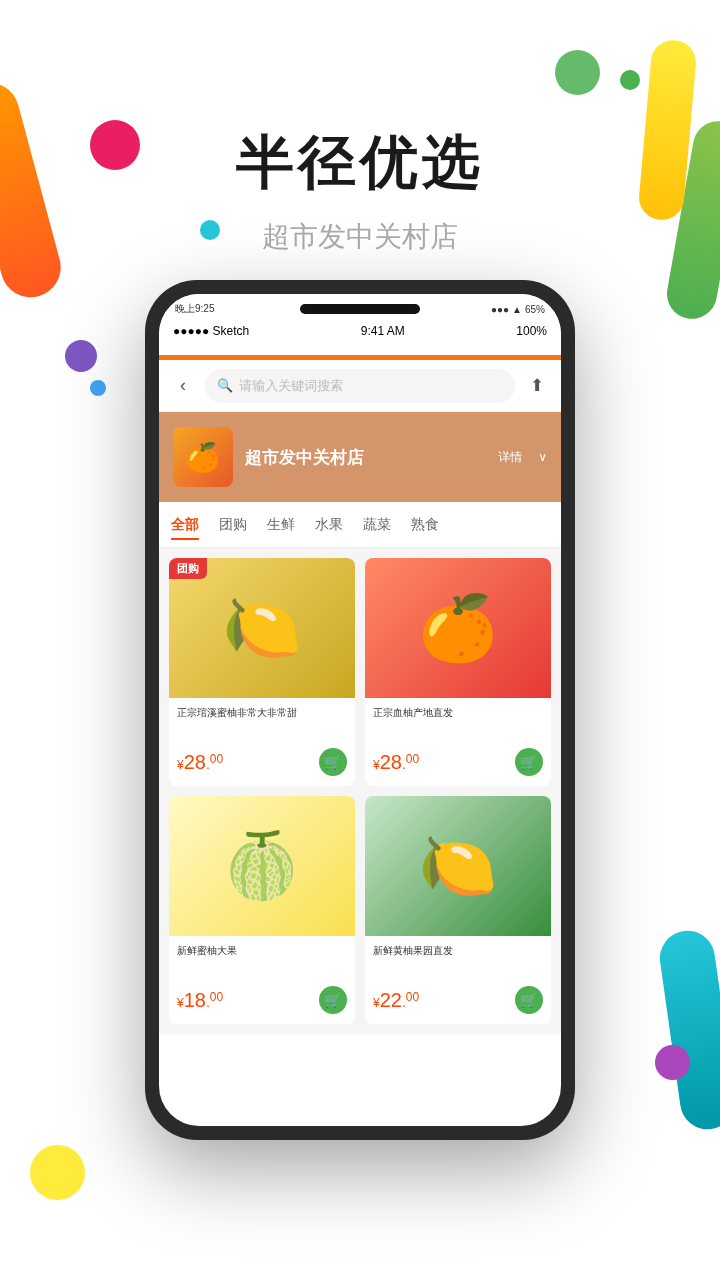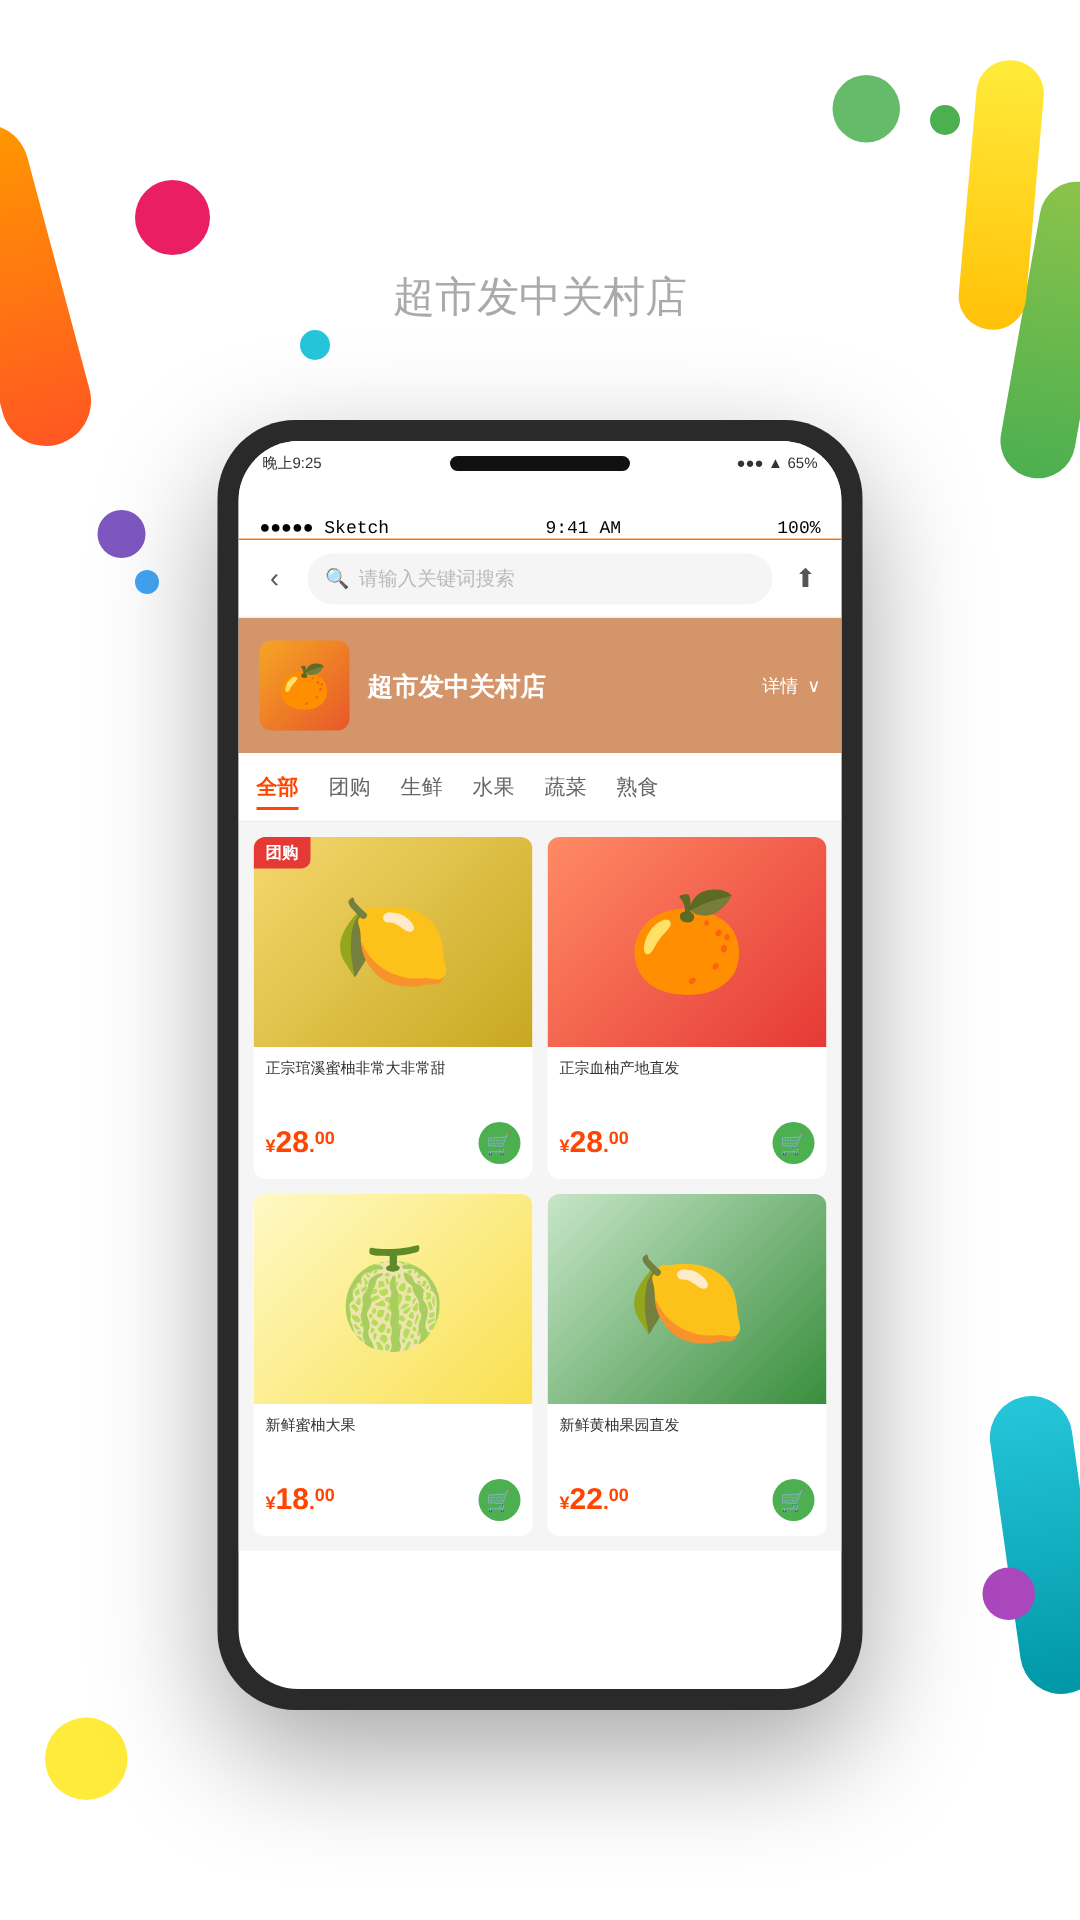--- a/index.html
+++ b/index.html
@@ -107,26 +107,25 @@
 
     .status-left { font-size: 10px; }
     .status-center { font-size: 11px; font-weight: 600; }
     .status-right { font-size: 10px; display: flex; align-items: center; gap: 3px; }
 
     
     .sketch-bar {
       height: 36px;
       background: #fff;
       display: flex;
-      align-items: flex-end;
+      align-items: flex-start;
       justify-content: space-between;
       padding: 0 14px;
       font-size: 12px;
-      border-bottom: 1px solid #f97316;
-      font-family: Liberation Mono, monospace;
+      border-bottom: 5px solid #f97316;
     }
 
     
     .search-bar {
       height: 52px;
       background: #fff;
       display: flex;
       align-items: center;
       padding: 0 10px;
       gap: 8px;
@@ -212,21 +211,21 @@
       font-size: 11px;
       color: rgba(255,255,255,0.85);
       margin-top: 4px;
     }
 
     .store-detail-btn {
       font-size: 12px;
       color: #fff;
       display: flex;
       align-items: center;
-      gap: 6px;
+      gap: 16px;
     }
 
     
     .category-tabs {
       height: 46px;
       background: #fff;
       display: flex;
       align-items: center;
       padding: 0 12px;
       gap: 20px;
@@ -306,21 +305,21 @@
     .product-price-row {
       display: flex;
       align-items: center;
       justify-content: space-between;
       margin-top: 6px;
     }
 
     .price-main {
       font-size: 14px;
       color: #ff4500;
-      font-weight: 700;
+      font-weight: 400;
     }
 
     .price-main .yuan {
       font-size: 12px;
     }
 
     .price-main .big {
       font-size: 20px;
     }
 
@@ -414,20 +413,21 @@
 <div class="dot-pink"></div>
 <div class="dot-teal"></div>
 <div class="dot-green-large"></div>
 <div class="dot-green-small"></div>
 <div class="dot-purple"></div>
 <div class="dot-blue-small"></div>
 <div class="dot-yellow-bottom"></div>
 <div class="dot-purple-bottom"></div>
 
 <div class="header-section">
+  <div class="main-title">半径优选</div>
   <div class="sub-title">超市发中关村店</div>
 </div>
 
 <div class="phone-wrapper">
   <div class="phone">
     <div class="phone-notch"></div>
     <div class="phone-screen">
 
       <div class="status-bar">
         <span class="status-left">晚上9:25</span>

